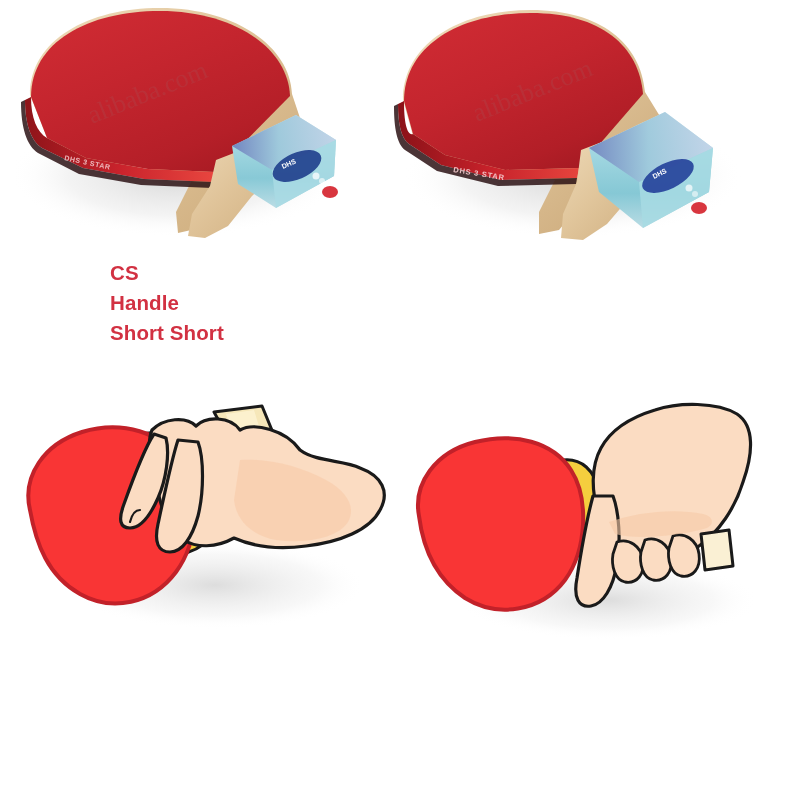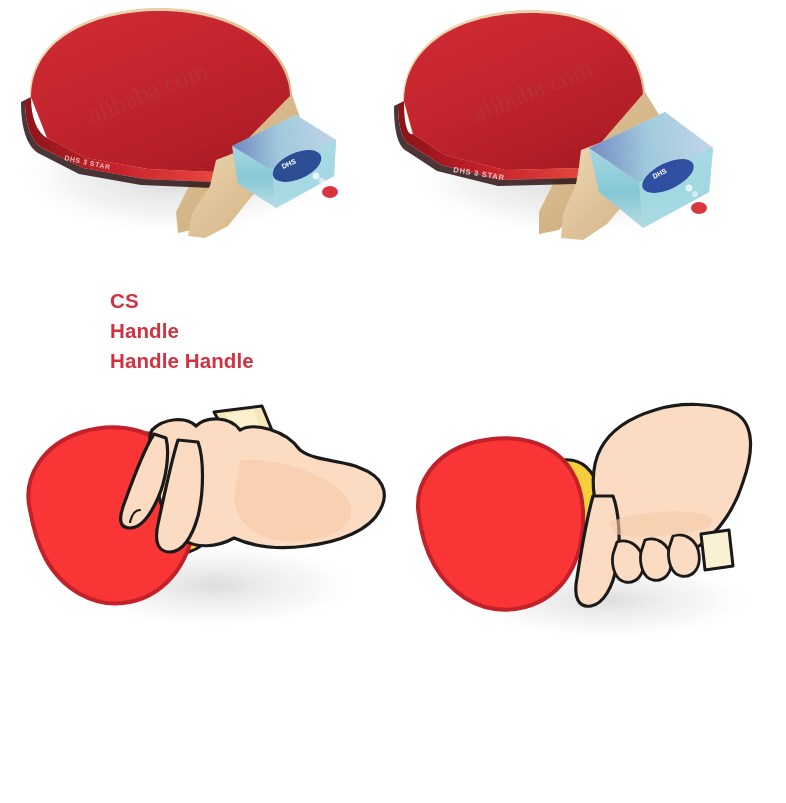--- a/index.html
+++ b/index.html
@@ -37,21 +37,21 @@
   
   .caption-red {
     position: absolute;
     color: #D23142;
     font-weight: bold;
     font-size: 20.5px;
     line-height: 30px;
     letter-spacing: 0.1px;
     white-space: nowrap;
   }
-  #caption-cs { left: 110px; top: 258px; margin-top: 28px; }
+  #caption-cs { left: 110px; top: 258px; }
   .caption-red .cap-line { display: block; }
 
   
   .illustration {
     position: absolute;
     left: 0; top: 0;
     width: 393px; height: 245px;
   }
   .illustration svg { display: block; width: 100%; height: 100%; }
 </style>
@@ -129,21 +129,21 @@
 
         <ellipse cx="330" cy="192" rx="8" ry="6" fill="#D4202A" opacity="0.9"></ellipse>
 
         <text x="92" y="124" font-family="Liberation Serif, serif" font-size="26" fill="#8A8A8A" opacity="0.12" transform="rotate(-22 92 124)">alibaba.com</text>
       </svg>
     </div>
 
     <div class="caption-red" id="caption-cs">
       <span class="cap-line">CS</span>
       <span class="cap-line">Handle</span>
-      <span class="cap-line">Handle Handle</span>
+      <span class="cap-line">Short Short</span>
     </div>
   </div>
 
   <div class="quadrant" id="quad-tr">
     <div class="photo">
       <svg viewBox="0 0 393 260" xmlns="http://www.w3.org/2000/svg">
         <defs>
           <radialGradient id="trShadow" cx="50%" cy="50%" r="50%">
             <stop offset="0%" stop-color="#c9c9c9" stop-opacity="0.75"></stop>
             <stop offset="65%" stop-color="#dedede" stop-opacity="0.35"></stop>

